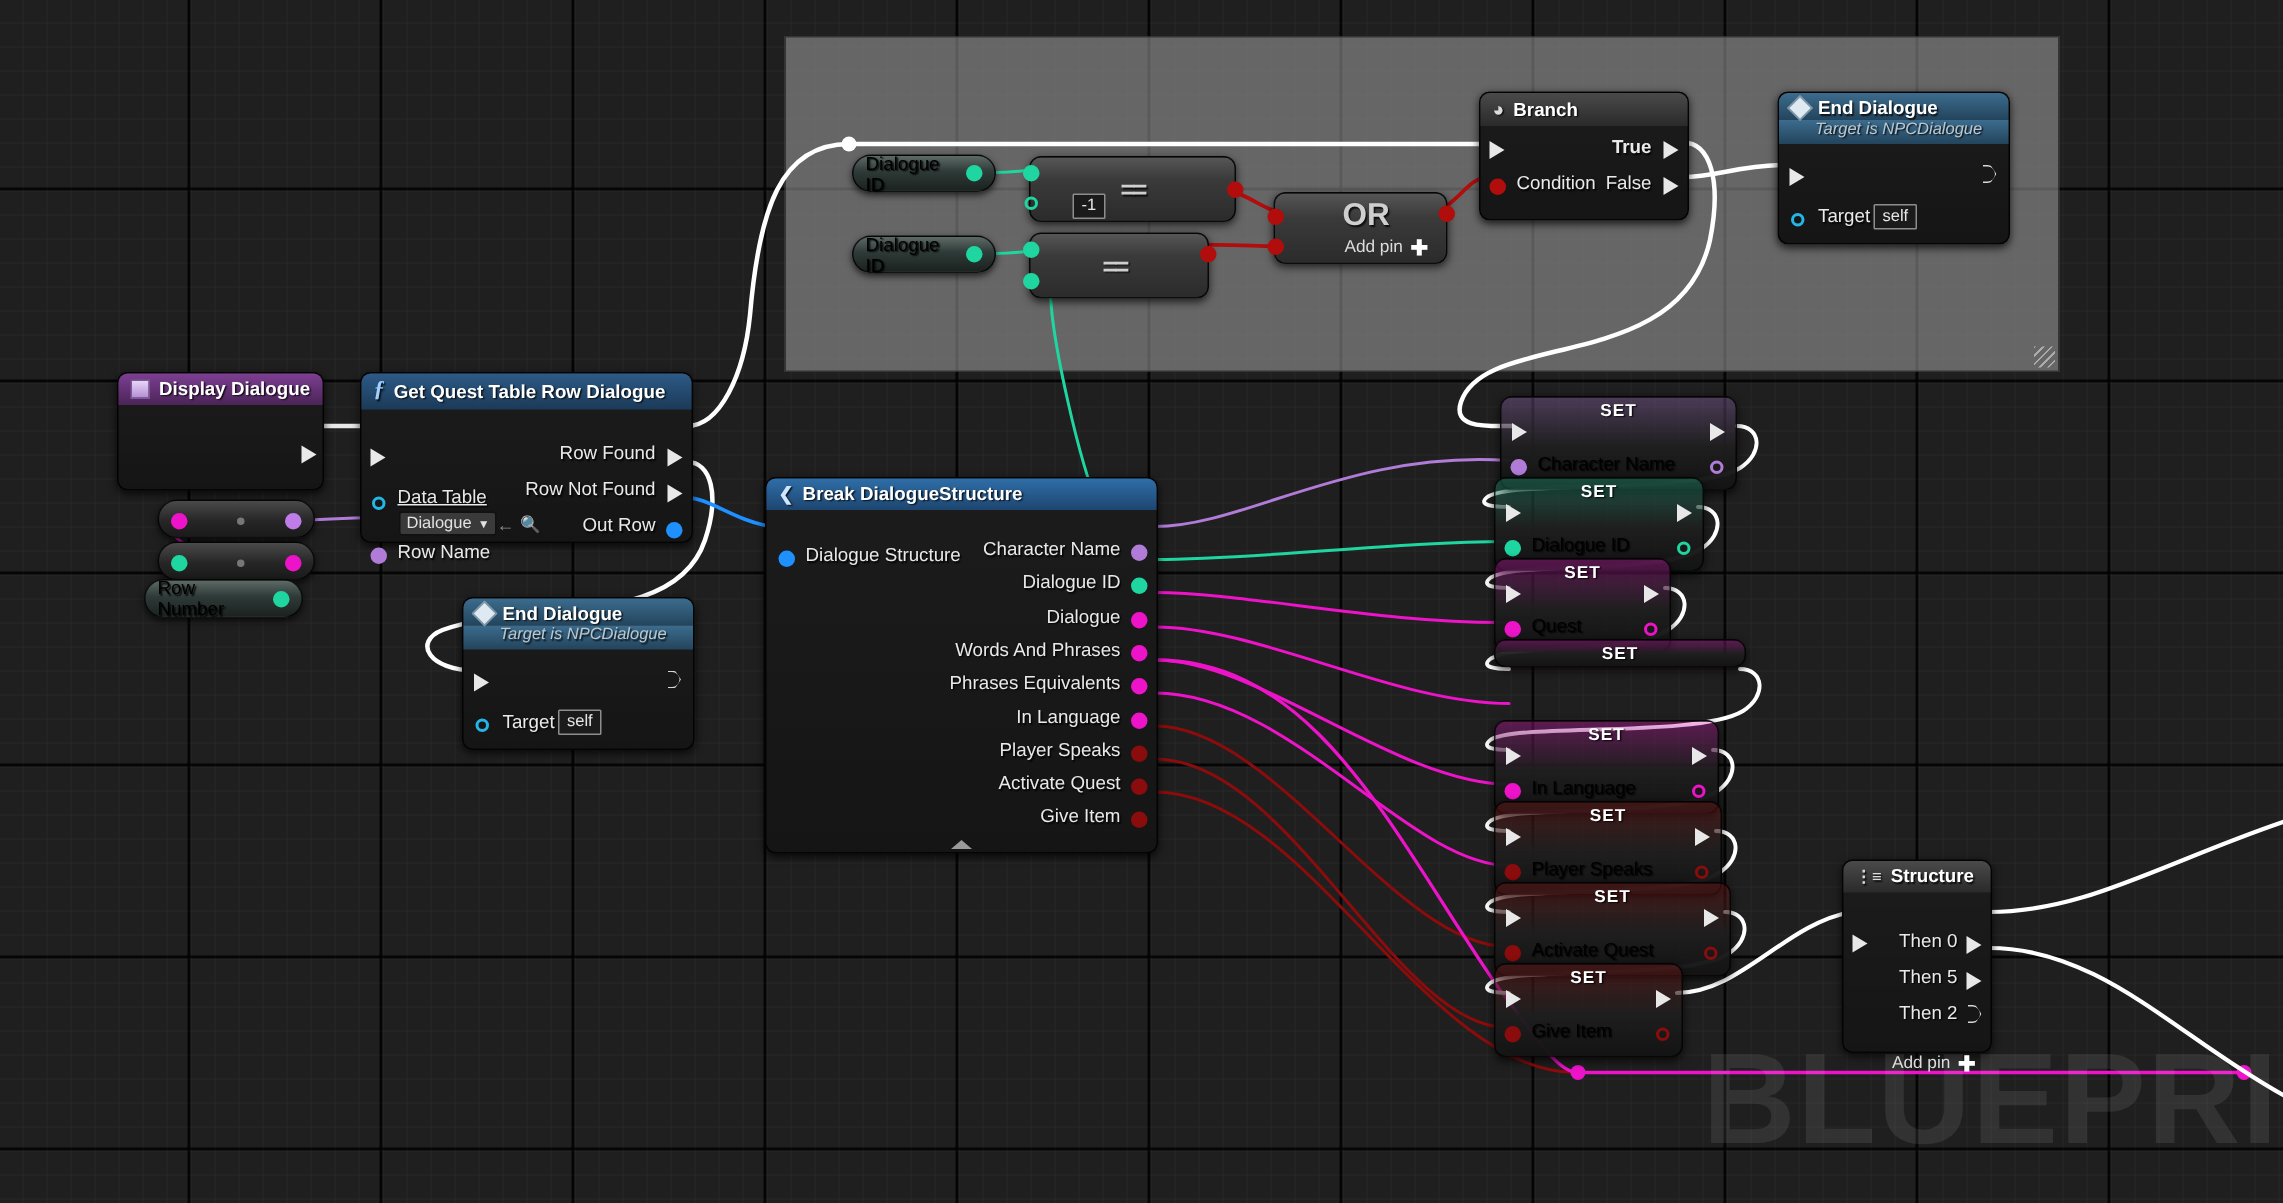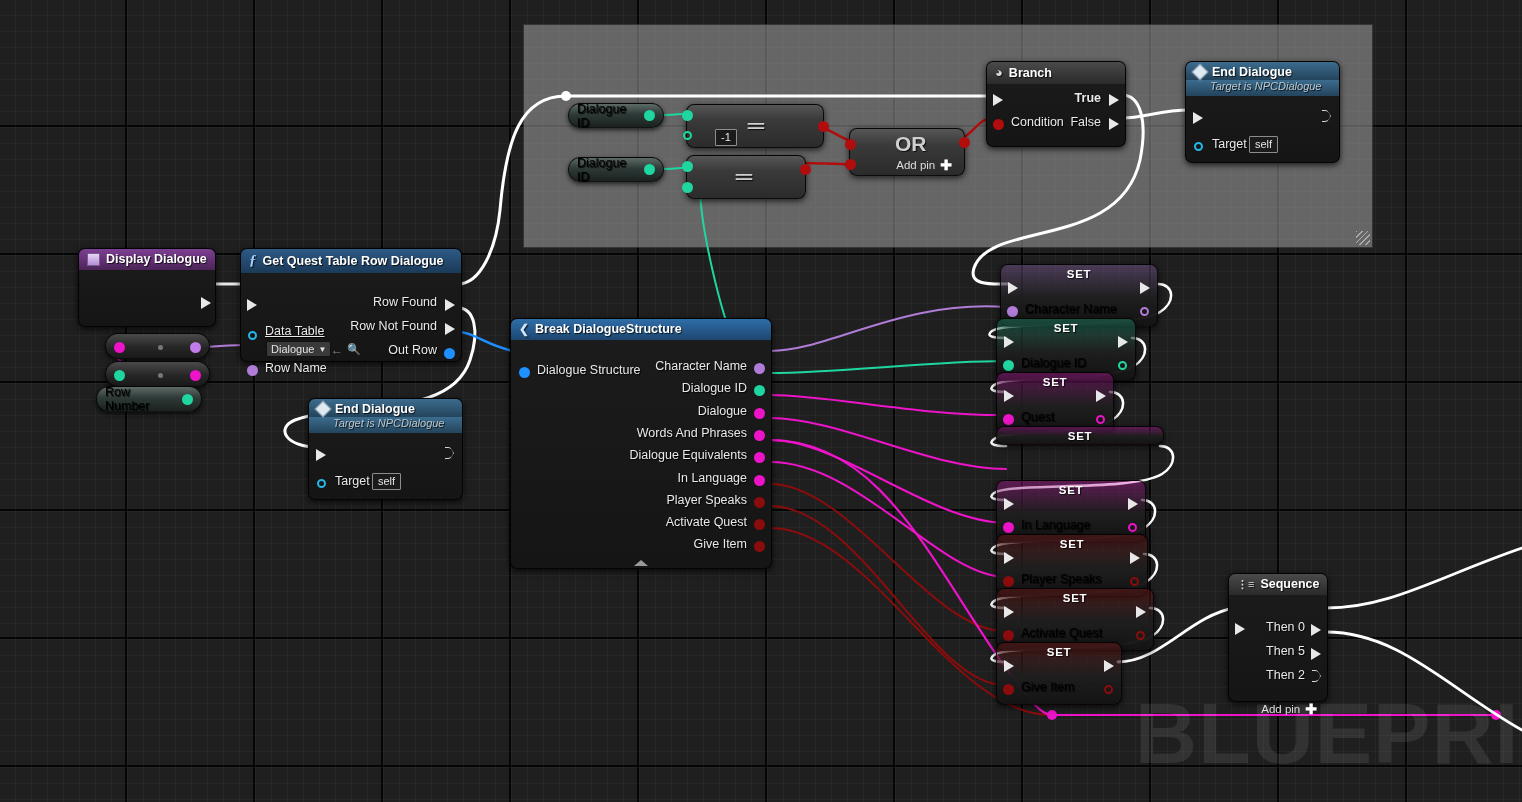--- a/index.html
+++ b/index.html
@@ -343,21 +343,21 @@
       <span class="lbl" style="position:absolute;left:26px;top:23px;">Dialogue Structure</span>
       <div id="break-outputs">
           <span class="lbl" style="position: absolute; right: 24px; top: 19px;">Character Name</span>
           <span class="pin" style="position: absolute; right: 6px; top: 23px; background: rgb(176, 124, 216);"></span>
           <span class="lbl" style="position: absolute; right: 24px; top: 41.3px;">Dialogue ID</span>
           <span class="pin" style="position: absolute; right: 6px; top: 45.3px; background: rgb(31, 214, 160);"></span>
           <span class="lbl" style="position: absolute; right: 24px; top: 63.6px;">Dialogue</span>
           <span class="pin" style="position: absolute; right: 6px; top: 67.6px; background: rgb(236, 19, 200);"></span>
           <span class="lbl" style="position: absolute; right: 24px; top: 85.9px; text-align: center;">Words And Phrases</span>
           <span class="pin" style="position: absolute; right: 6px; top: 89.9px; background: rgb(236, 19, 200);"></span>
-          <span class="lbl" style="position: absolute; right: 24px; top: 108.2px;">Dialogue Equivalents</span>
+          <span class="lbl" style="position: absolute; right: 24px; top: 108.2px;">Phrases Equivalents</span>
           <span class="pin" style="position: absolute; right: 6px; top: 112.2px; background: rgb(236, 19, 200);"></span>
           <span class="lbl" style="position: absolute; right: 24px; top: 130.5px;">In Language</span>
           <span class="pin" style="position: absolute; right: 6px; top: 134.5px; background: rgb(236, 19, 200);"></span>
           <span class="lbl" style="position: absolute; right: 24px; top: 152.8px;">Player Speaks</span>
           <span class="pin" style="position: absolute; right: 6px; top: 156.8px; background: rgb(139, 12, 12);"></span>
           <span class="lbl" style="position: absolute; right: 24px; top: 175.1px;">Activate Quest</span>
           <span class="pin" style="position: absolute; right: 6px; top: 179.1px; background: rgb(139, 12, 12);"></span>
           <span class="lbl" style="position: absolute; right: 24px; top: 197.4px;">Give Item</span>
           <span class="pin" style="position: absolute; right: 6px; top: 201.4px; background: rgb(139, 12, 12);"></span>
         </div>
@@ -437,21 +437,21 @@
           <span class="pin" style="position: absolute; left: 6px; top: 24px; background: rgb(139, 12, 12);"></span>
           <span class="lbl" style="position: absolute; left: 24px; top: 20px;">Give Item</span>
           <span class="pin hollow" style="position: absolute; right: 8px; top: 25px; color: rgb(139, 12, 12);"></span>
         </div>
       </div>
     </div>
 
   <div class="node" style="left:1228px;top:573px;width:100px;">
     <div class="nhead h-flow">
       <span style="color:#dcdcdc;font-size:11px;">⋮≡</span>
-      <span>Sequence</span>
+      <span>Structure</span>
     </div>
     <div class="nbody" style="height:96px;position:relative;">
       <span class="exec" style="position:absolute;left:6px;top:28px;"></span>
       <span class="lbl" style="position:absolute;right:22px;top:25px;">Then 0</span>
       <span class="exec out" style="position:absolute;right:6px;top:29px;"></span>
       <span class="lbl" style="position:absolute;right:22px;top:49px;">Then 5</span>
       <span class="exec out" style="position:absolute;right:6px;top:53px;"></span>
       <span class="lbl" style="position:absolute;right:22px;top:73px;">Then 2</span>
       <span class="exec empty" style="position:absolute;right:6px;top:75px;"></span>
       <span class="addpin" style="position:absolute;right:2px;bottom:-14px;">

